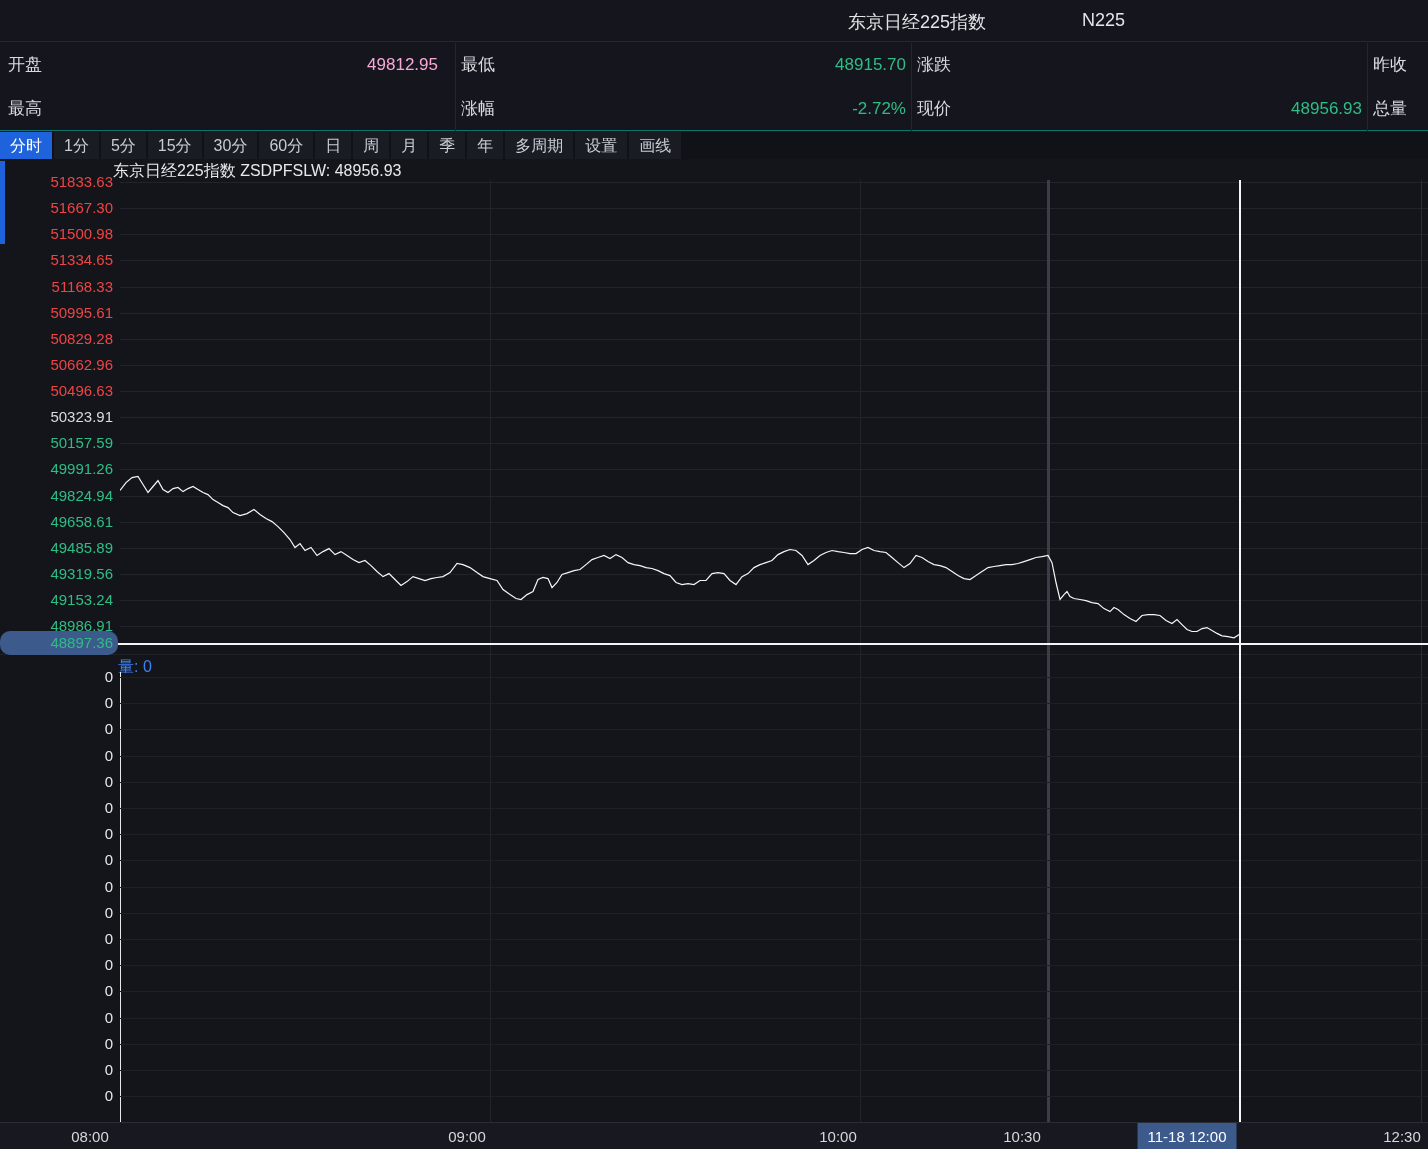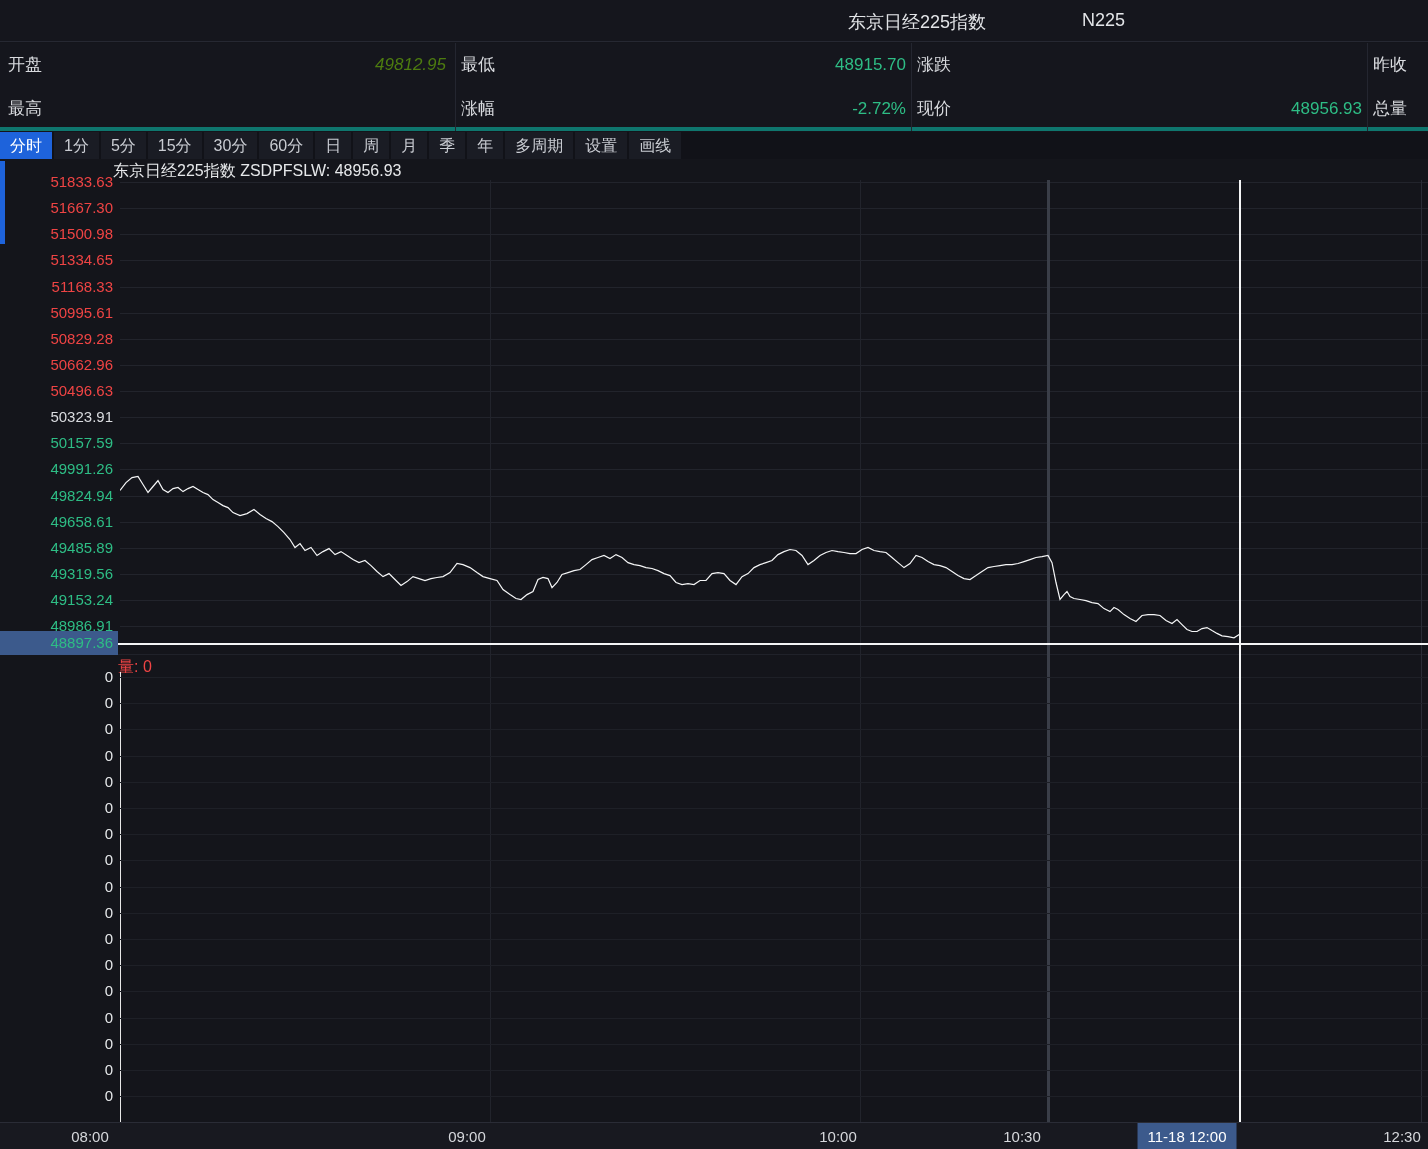--- a/index.html
+++ b/index.html
@@ -3,41 +3,41 @@
 <meta charset="utf-8">
 <style>
   html,body{margin:0;padding:0;background:#0c0d12;}
   *{box-sizing:border-box;font-family:"Liberation Sans","DejaVu Sans",sans-serif;}
   .app{position:relative;width:1428px;height:1149px;background:#14151b;color:#d8dade;overflow:hidden;}
   
   .titlebar{position:absolute;left:0;top:0;width:1428px;height:42px;background:#15161d;border-bottom:1px solid #262832;}
   .titlebar .name{position:absolute;left:848px;top:10px;font-size:18px;color:#e3e5e8;}
   .titlebar .sym{position:absolute;left:1082px;top:10px;font-size:18px;color:#e3e5e8;}
   
-  .infobar{position:absolute;left:0;top:43px;width:1428px;height:88px;background:#15161d;border-bottom:4px solid #0f766e;}
+  .infobar{position:absolute;left:0;top:43px;width:1428px;height:88px;background:#15161d;border-bottom:1px solid #0f766e;}
   .info-cell{position:absolute;height:44px;line-height:44px;font-size:17px;white-space:nowrap;}
   .info-label{color:#d8dade;}
   .info-value{position:absolute;text-align:right;font-size:17px;line-height:44px;}
   .v-div{position:absolute;top:43px;height:88px;width:1px;background:#242630;}
   
   .tabbar{position:absolute;left:0;top:132px;width:1428px;height:27px;background:#111218;display:flex;align-items:stretch;}
   .tab{padding:0 10px;font-size:16px;line-height:27px;color:#c9ccd2;background:#1a1c24;margin-right:2px;cursor:pointer;white-space:nowrap;}
   .tab.active{background:#1e63db;color:#ffffff;}
   
   .chart{position:absolute;left:0;top:159px;width:1428px;height:963px;background:#14151b;}
   .scroll-thumb{position:absolute;left:0;top:2px;width:5px;height:83px;background:#1e63db;}
   .ylab{position:absolute;width:113px;text-align:right;font-size:15px;height:18px;line-height:18px;}
   .grid-h{position:absolute;left:120px;width:1308px;height:1px;background:#22242c;}
   .grid-h.vol{background:#1e2027;}
   .grid-v{position:absolute;top:21px;width:1px;height:942px;background:#22242c;}
   .grid-v.session{width:3px;background:#3a3e48;}
   .grid-v.edge{background:#2a2c36;}
   .overlay-title{position:absolute;left:113px;top:2px;font-size:16px;color:#e6e8ea;white-space:nowrap;}
   .panel-div{position:absolute;left:0;top:495px;width:1428px;height:1px;background:#20222a;}
-  .vol-label{position:absolute;left:118px;top:498px;font-size:16px;color:#ef4444;text-align:center;}
+  .vol-label{position:absolute;left:118px;top:498px;font-size:16px;color:#3b82f6;text-align:center;}
   .vol-axis{position:absolute;left:120px;top:513px;width:1px;height:450px;background:#e8e8e8;}
   .zero{position:absolute;width:113px;text-align:right;font-size:15px;color:#e6e8ea;height:18px;line-height:18px;}
   .cross-h{position:absolute;left:116px;width:1312px;height:2px;background:#f4f5f6;}
   .cross-v{position:absolute;top:21px;width:2px;height:942px;background:#f4f5f6;}
   .price-tag{position:absolute;left:0;width:118px;height:24px;line-height:24px;text-align:right;padding-right:5px;font-size:15px;background:#3c5a8c;}
   svg.priceline{position:absolute;left:120px;top:0;}
   
   .timebar{position:absolute;left:0;top:1122px;width:1428px;height:27px;background:#181920;border-top:1px solid #2a2c36;}
   .tlab{position:absolute;top:0;height:27px;line-height:27px;font-size:15px;color:#d5d7db;transform:translateX(-50%);white-space:nowrap;}
   .tlab.hl{background:#3c5a8c;color:#ffffff;padding:0 10px;}
@@ -48,21 +48,21 @@
 
 <div class="app">
 
   <div class="titlebar">
     <span class="name">东京日经225指数</span>
     <span class="sym">N225</span>
   </div>
 
   <div class="infobar">
       <div class="info-cell info-label" style="left: 8px; top: 0px;">开盘</div>
-      <div class="info-value" style="left: 44px; width: 402px; top: 0px; color: #4d7c0f; font-style: italic;">49812.95</div>
+      <div class="info-value" style="left: 36px; width: 402px; top: 0px; color: #f9a8d4;">49812.95</div>
       <div class="info-cell info-label" style="left: 461px; top: 0px;">最低</div>
       <div class="info-value" style="left: 501px; width: 405px; top: 0px; color: rgb(46, 189, 133);">48915.70</div>
       <div class="info-cell info-label" style="left: 917px; top: 0px;">涨跌</div>
       <div class="info-cell info-label" style="left: 1373px; top: 0px;">昨收</div>
       <div class="info-value" style="left: 1413px; width: 387px; top: 0px; color: rgb(46, 189, 133);"></div>
       <div class="info-cell info-label" style="left: 8px; top: 44px;">最高</div>
       <div class="info-cell info-label" style="left: 461px; top: 44px;">涨幅</div>
       <div class="info-value" style="left: 501px; width: 405px; top: 44px; color: rgb(46, 189, 133);">-2.72%</div>
       <div class="info-cell info-label" style="left: 917px; top: 44px;">现价</div>
       <div class="info-value" style="left: 957px; width: 405px; top: 44px; color: rgb(46, 189, 133);">48956.93</div>
@@ -171,21 +171,21 @@
       <div class="zero" style="top: 876px;">0</div>
       <div class="grid-h vol" style="top: 911px;"></div>
       <div class="zero" style="top: 902px;">0</div>
       <div class="grid-h vol" style="top: 937px;"></div>
       <div class="zero" style="top: 928px;">0</div>
       <svg class="priceline" width="1308" height="495">
         <polyline points="0.0,331.5 6.0,323.6 12.0,318.6 18.0,317.5 23.0,325.5 28.0,333.5 33.0,327.5 38.0,321.6 43.0,330.5 48.0,333.5 53.0,329.6 58.0,328.5 63.0,332.6 68.0,329.6 73.0,327.5 78.0,330.5 83.0,333.5 88.0,335.6 93.0,340.6 98.0,343.6 103.0,346.6 108.0,348.6 113.0,353.6 120.0,356.6 127.0,354.6 134.0,350.5 140.0,355.5 146.0,359.6 152.0,362.6 158.0,367.6 164.0,373.6 170.0,380.5 175.0,388.5 180.0,384.6 185.0,391.5 191.0,388.5 197.0,396.5 203.0,392.6 209.0,389.6 215.0,395.6 221.0,392.6 227.0,396.5 233.0,400.6 239.0,403.6 245.0,401.5 251.0,406.6 257.0,412.5 263.0,417.6 269.0,414.6 275.0,420.5 281.0,426.5 287.0,422.6 293.0,417.6 299.0,419.6 305.0,421.5 311.0,419.6 317.0,418.5 323.0,417.6 330.0,413.6 337.0,404.5 343.0,405.6 350.0,408.6 357.0,413.6 363.0,417.6 370.0,419.6 377.0,421.5 383.0,430.6 390.0,435.6 396.0,439.5 401.0,440.5 407.0,435.6 413.0,432.5 418.0,420.5 423.0,418.5 428.0,419.6 432.0,428.6 437.0,423.5 442.0,415.5 448.0,413.6 454.0,411.6 460.0,410.5 466.0,405.6 472.0,400.6 478.0,398.5 484.0,396.5 490.0,399.5 496.0,395.6 502.0,398.5 508.0,403.6 514.0,405.6 520.0,406.6 526.0,408.6 532.0,409.5 538.0,411.6 544.0,414.6 550.0,416.6 556.0,423.5 562.0,425.6 568.0,424.6 574.0,425.6 580.0,421.5 586.0,421.5 592.0,414.6 598.0,413.6 604.0,414.6 610.0,421.5 616.0,425.6 622.0,417.6 628.0,414.6 634.0,408.6 640.0,405.6 646.0,403.6 652.0,401.5 658.0,395.6 664.0,392.6 670.0,390.5 676.0,391.5 682.0,396.5 688.0,405.6 694.0,401.5 700.0,396.5 706.0,393.5 712.0,391.5 718.0,392.6 724.0,393.5 730.0,394.6 736.0,394.6 742.0,390.5 748.0,388.5 754.0,391.5 760.0,392.6 766.0,393.5 772.0,398.5 778.0,403.6 784.0,408.6 790.0,404.5 796.0,396.5 802.0,398.5 808.0,402.6 814.0,405.6 820.0,406.6 826.0,408.6 832.0,412.5 838.0,416.6 844.0,419.6 850.0,420.5 856.0,416.6 862.0,412.5 868.0,408.6 874.0,407.5 880.0,406.6 886.0,405.6 892.0,405.6 898.0,404.5 904.0,402.6 910.0,400.6 916.0,398.5 922.0,397.6 928.0,396.5 932.0,403.6 936.0,423.5 940.0,440.5 944.0,435.6 947.0,432.5 950.0,437.5 954.0,439.5 960.0,440.5 966.0,441.6 972.0,443.6 978.0,444.6 984.0,449.6 990.0,452.6 994.0,448.5 998.0,450.5 1004.0,455.6 1010.0,459.5 1016.0,462.5 1022.0,456.5 1028.0,455.6 1034.0,455.6 1040.0,456.5 1046.0,461.5 1052.0,464.5 1057.0,460.6 1062.0,465.6 1067.0,470.5 1072.0,472.5 1077.0,472.5 1082.0,469.6 1087.0,468.6 1092.0,471.6 1097.0,474.4 1102.0,476.8 1108.0,477.6 1114.0,478.8 1120.0,474.9" fill="none" stroke="#f5f6f7" stroke-width="1.2"></polyline>
       </svg>
       <div class="cross-h" style="top: 484px;"></div>
       <div class="cross-v" style="left: 1239px;"></div>
-      <div class="price-tag c-green" style="top: 472px;">48897.36</div>
+      <div class="price-tag c-green" style="top: 472px; border-radius: 10px;">48897.36</div>
     </div>
 
   <div class="timebar">
       <div class="tlab" style="left: 90px;">08:00</div>
       <div class="tlab" style="left: 467px;">09:00</div>
       <div class="tlab" style="left: 838px;">10:00</div>
       <div class="tlab" style="left: 1022px;">10:30</div>
       <div class="tlab hl" style="left: 1187px;">11-18 12:00</div>
       <div class="tlab" style="left: 1402px;">12:30</div>
     </div>

